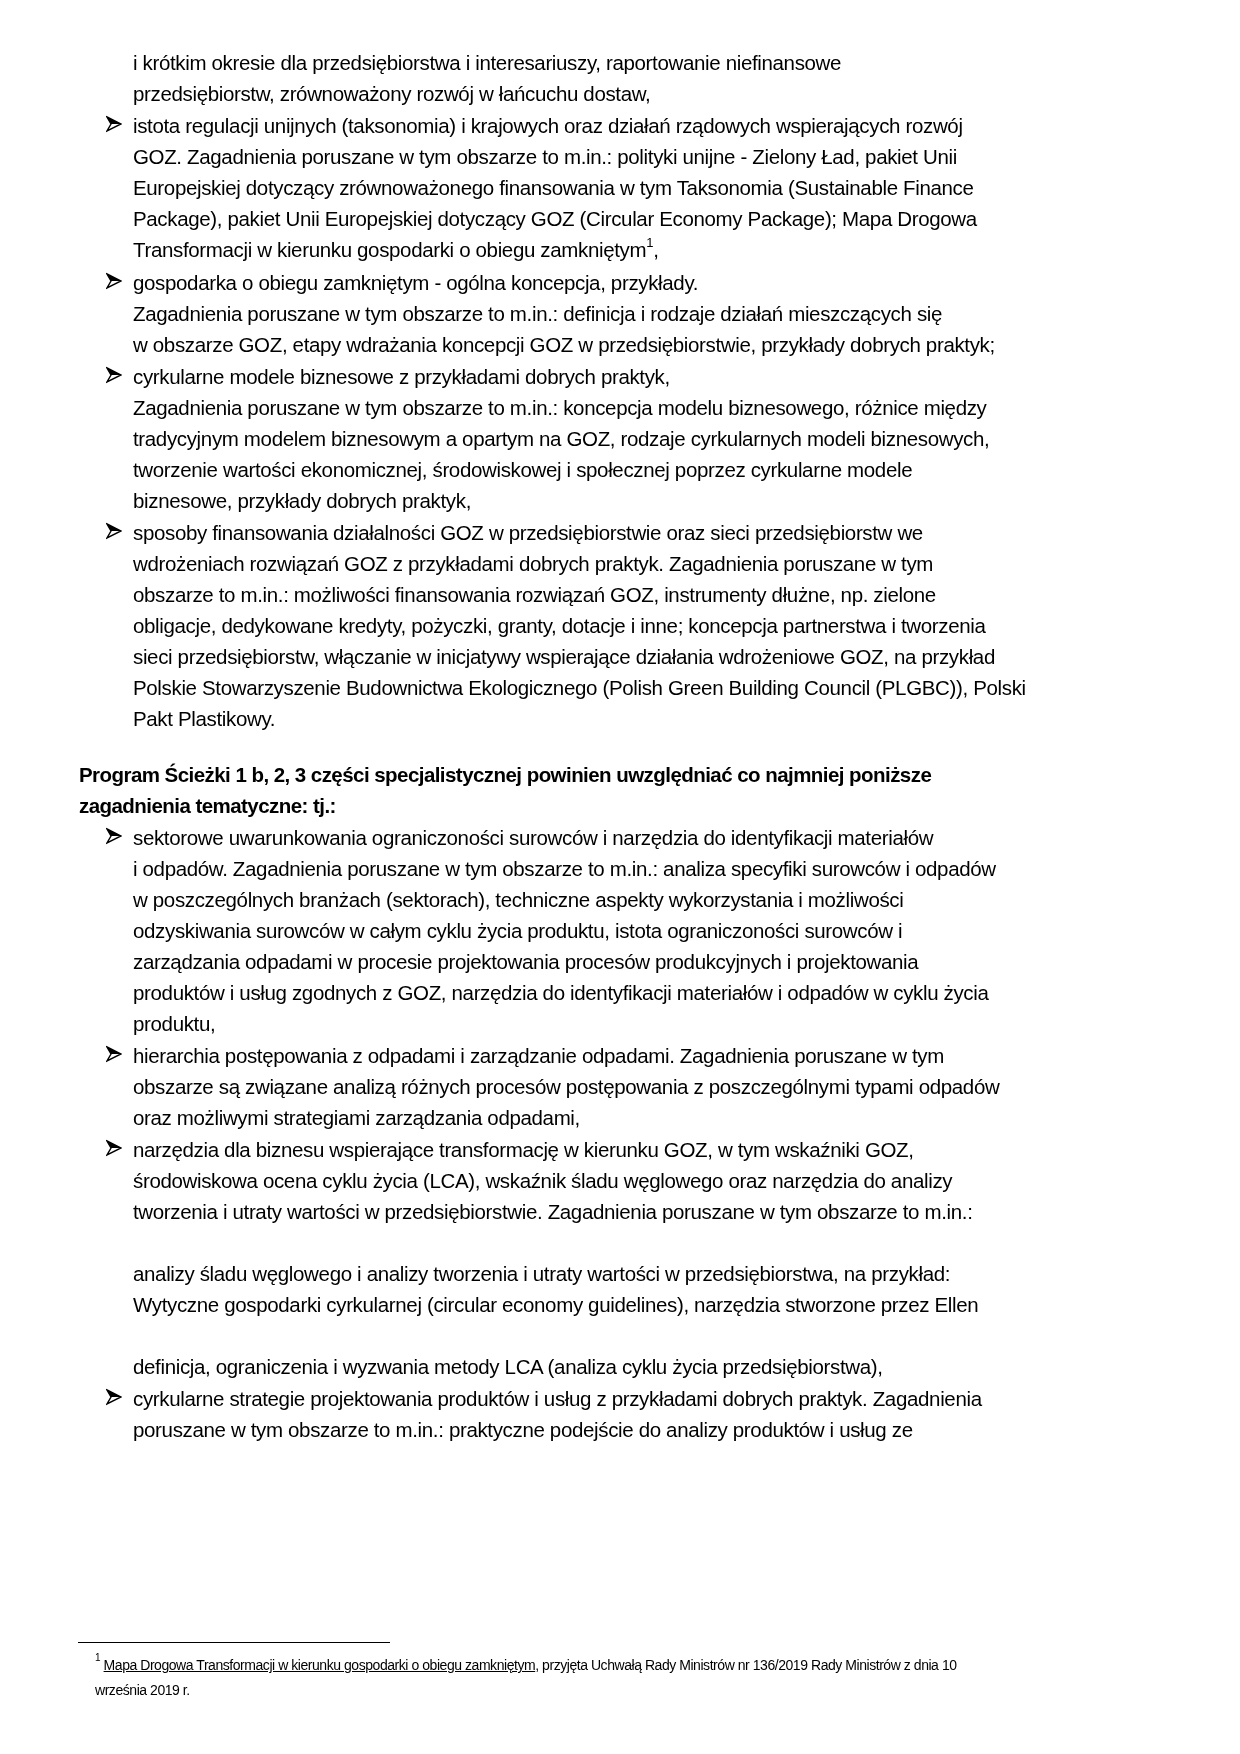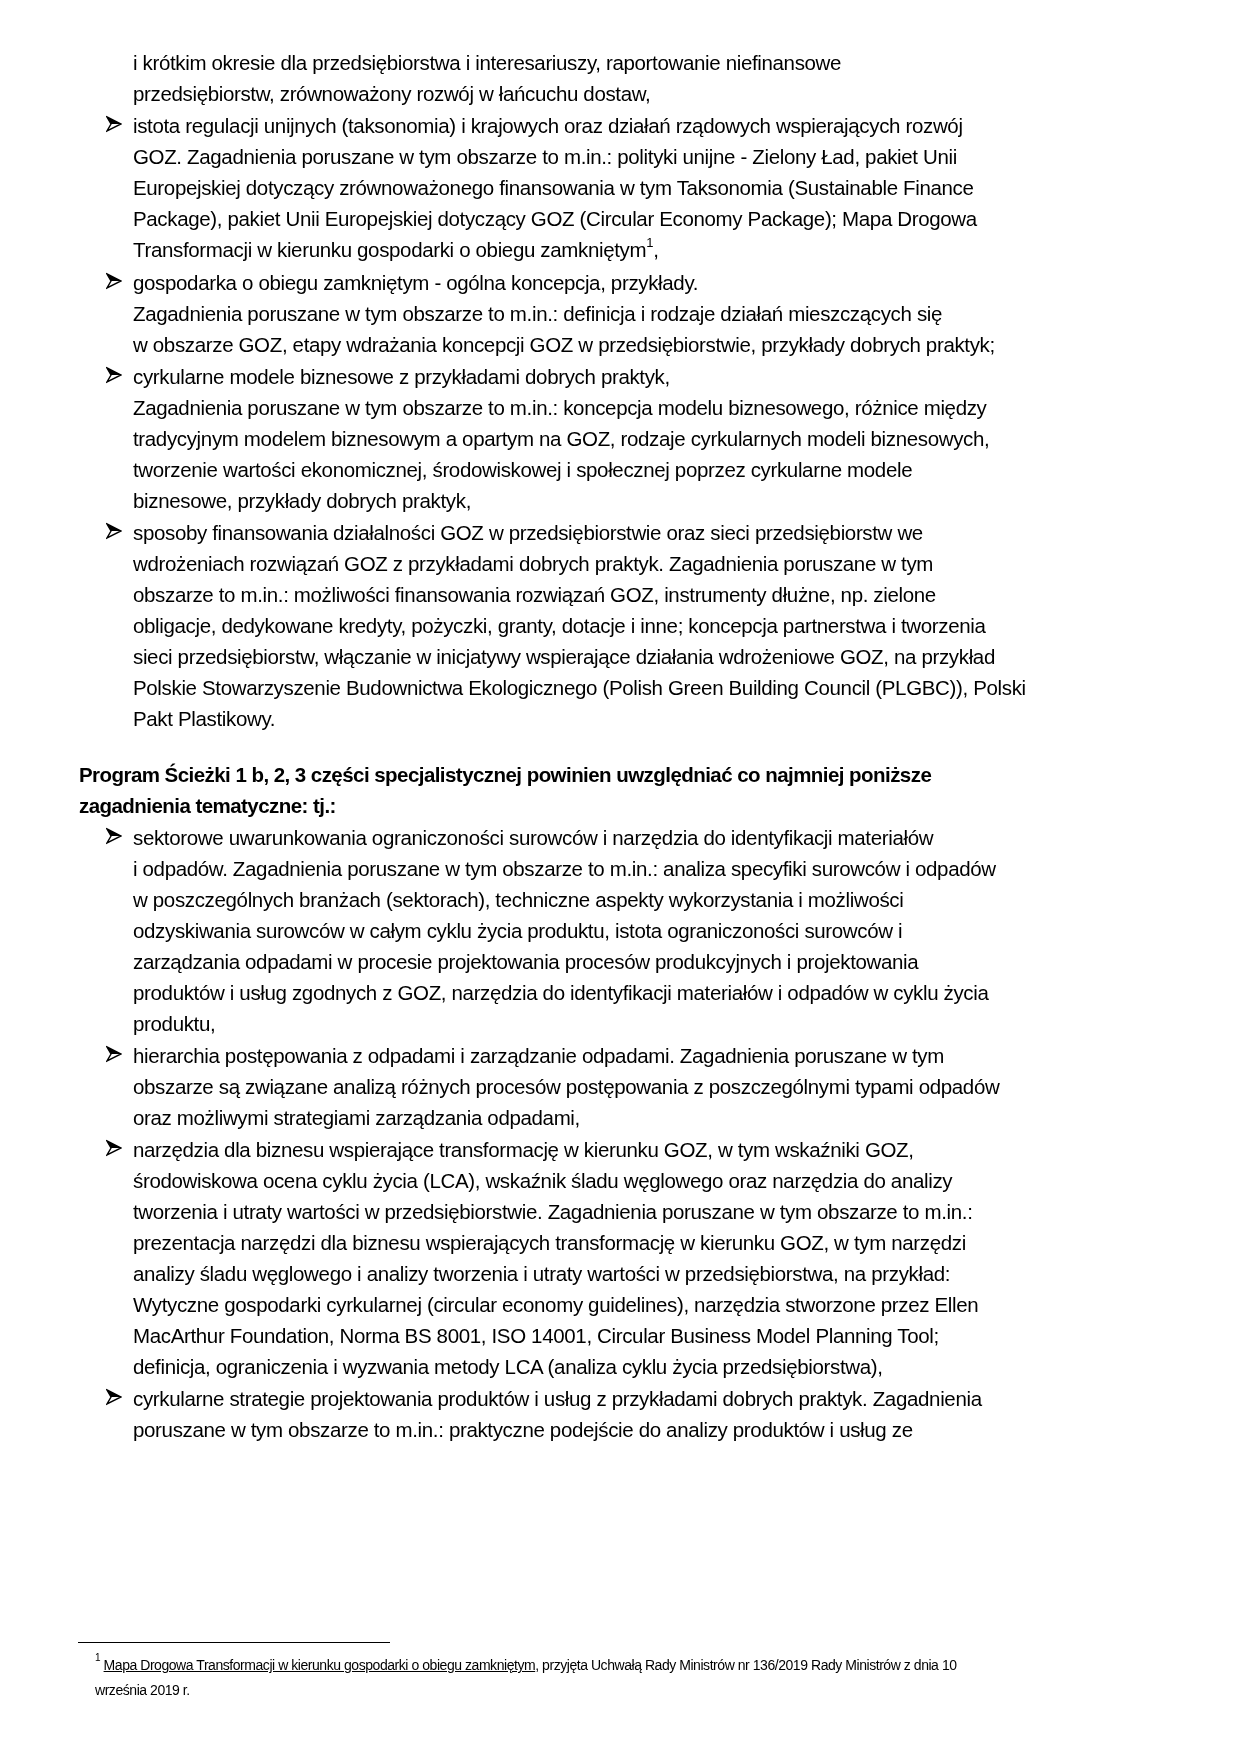--- a/index.html
+++ b/index.html
@@ -101,24 +101,22 @@
 
   <div class="bullet" style="left:106px; top:1137px;">
     <svg width="16" height="22" viewBox="0 0 16 22">
         <path d="M1 4 L15 11 L1 18 L5 11 Z" fill="none" stroke="#000" stroke-width="1.4"></path>
         <path d="M1 4 L15 11 L5 11 Z" fill="#000"></path>
       </svg>
   </div>
   <div class="line" style="left:133px; top:1137px;">narzędzia dla biznesu wspierające transformację w kierunku GOZ, w tym wskaźniki GOZ,</div>
   <div class="line" style="left:133px; top:1168px;">środowiskowa ocena cyklu życia (LCA), wskaźnik śladu węglowego oraz narzędzia do analizy</div>
   <div class="line" style="left:133px; top:1199px;">tworzenia i utraty wartości w przedsiębiorstwie. Zagadnienia poruszane w tym obszarze to m.in.:</div>
-  <div class="line" style="left:133px; top:1230px;">prezentacja narzędzi dla biznesu wspierających transformację w kierunku GOZ, w tym narzędzi</div>
   <div class="line" style="left:133px; top:1261px;">analizy śladu węglowego i analizy tworzenia i utraty wartości  w przedsiębiorstwa, na przykład:</div>
   <div class="line" style="left:133px; top:1292px;">Wytyczne gospodarki cyrkularnej (circular economy guidelines), narzędzia stworzone przez Ellen</div>
-  <div class="line" style="left:133px; top:1323px;">MacArthur Foundation, Norma BS 8001, ISO 14001, Circular Business Model Planning Tool;</div>
   <div class="line" style="left:133px; top:1354px;">definicja, ograniczenia i wyzwania metody LCA (analiza cyklu życia przedsiębiorstwa),</div>
 
   <div class="bullet" style="left:106px; top:1386px;">
     <svg width="16" height="22" viewBox="0 0 16 22">
         <path d="M1 4 L15 11 L1 18 L5 11 Z" fill="none" stroke="#000" stroke-width="1.4"></path>
         <path d="M1 4 L15 11 L5 11 Z" fill="#000"></path>
       </svg>
   </div>
   <div class="line" style="left:133px; top:1386px;">cyrkularne strategie projektowania produktów i usług z przykładami dobrych praktyk. Zagadnienia</div>
   <div class="line" style="left:133px; top:1417px;">poruszane w tym obszarze to m.in.: praktyczne podejście do analizy produktów i usług ze</div>

